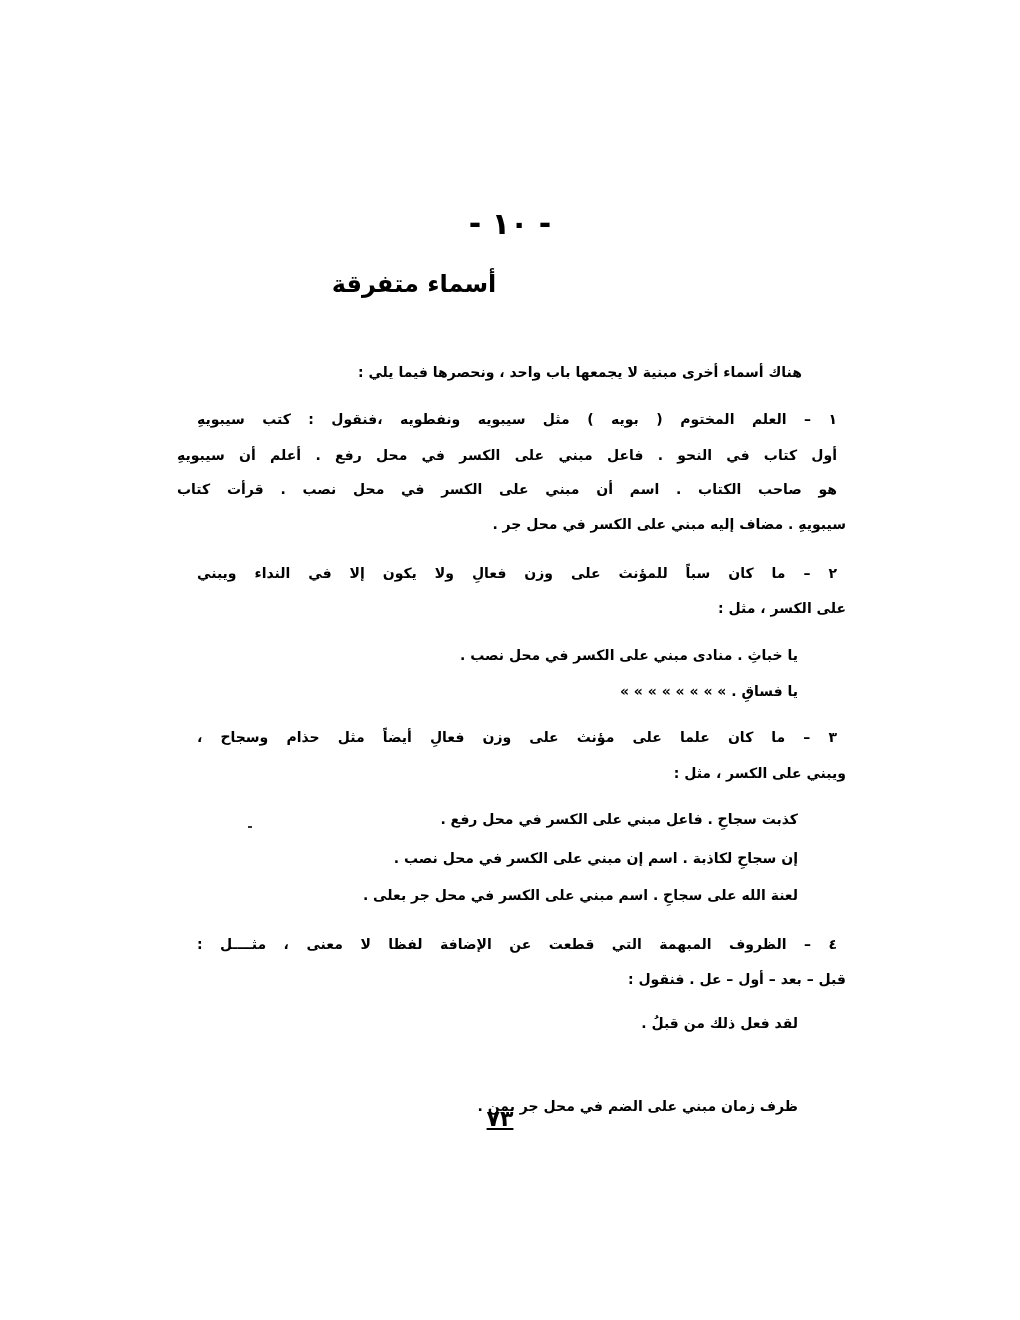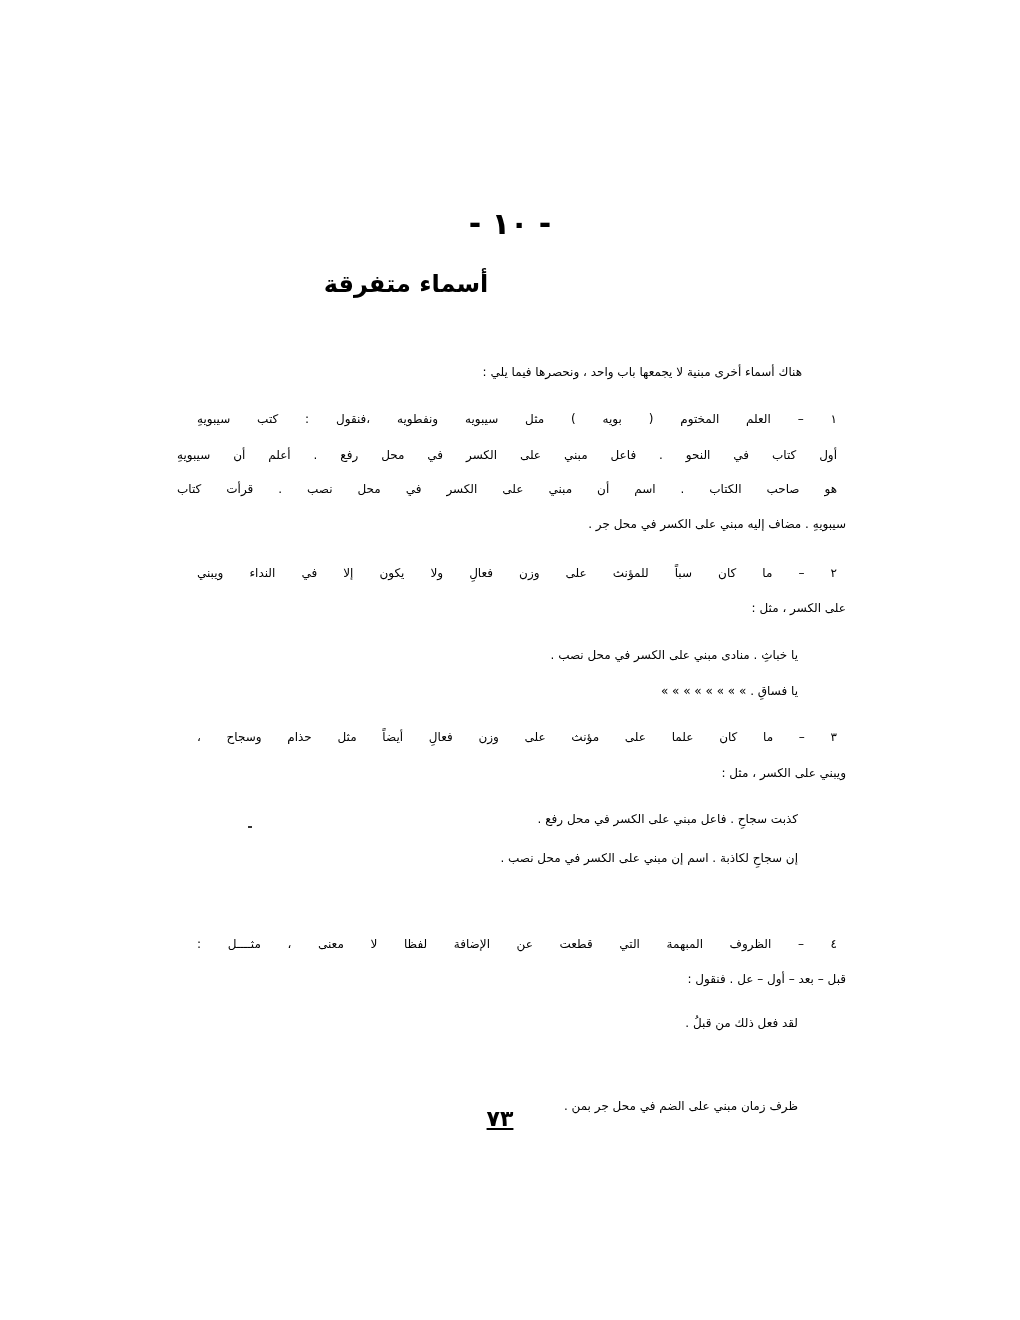--- a/index.html
+++ b/index.html
@@ -17,37 +17,37 @@
     }
     .page {
       position: absolute;
       left: 0; top: 0;
       width: 1020px; height: 1320px;
     }
     .line {
       position: absolute;
       direction: rtl;
       white-space: nowrap;
-      font-size: 12px;
-      font-weight: normal;
+      font-size: 14px;
+      font-weight: bold;
       line-height: 30px;
     }
     .chapter-number {
       position: absolute;
       top: 206px;
       left: 0; width: 1020px;
       text-align: center;
       font-size: 30px;
       font-weight: bold;
       direction: rtl;
     }
     .chapter-title {
       position: absolute;
       top: 270px;
-      left: 0; width: 812px;
+      left: 8px; width: 812px;
       text-align: center;
       font-size: 24px;
       font-weight: bold;
       direction: rtl;
     }
     .page-number {
       position: absolute;
       top: 1106px;
       left: 470px;
       width: 60px;
@@ -85,20 +85,21 @@
   <div class="line full" style="top:558px; right:183px; width:640px;">٢ – ما كان سباً للمؤنث على وزن فعالِ ولا يكون إلا في النداء ويبني</div>
   <div class="line cont" style="top:593px;">على الكسر ، مثل :</div>
   <div class="line example" style="top:640px;">يا خباثِ . منادى مبني على الكسر في محل نصب .</div>
   <div class="line example" style="top:676px;">يا فساقِ .    »    »    »    »    »    »    »    »</div>
 
   <div class="line full" style="top:722px; right:183px; width:640px;">٣ – ما كان علما على مؤنث على وزن فعالِ أيضاً مثل حذام وسجاح ،</div>
   <div class="line example" style="top:804px;">كذبت سجاحِ . فاعل مبني على الكسر في محل رفع .</div>
   <div class="line cont" style="top:758px;">ويبني على الكسر ، مثل :</div>
   <div class="stray-mark"></div>
   <div class="line example" style="top:843px;">إن سجاحِ لكاذبة . اسم إن مبني على الكسر في محل نصب .</div>
+  <div class="line example" style="top:880px;">لعنة الله على سجاحِ . اسم مبني على الكسر في محل جر بعلى .</div>
 
   <div class="line full" style="top:929px; right:183px; width:640px;">٤ – الظروف المبهمة التي قطعت عن الإضافة لفظا لا معنى ، مثــــل :</div>
   <div class="line cont" style="top:964px;">قبل – بعد – أول – عل . فنقول :</div>
   <div class="line example" style="top:1008px;">لقد فعل ذلك من قبلُ .</div>
   <div class="line example" style="top:1051px;margin-top:40px;">ظرف زمان مبني على الضم في محل جر بمن .</div>
 
   <div class="page-number">٧٣</div>
 </div>
 
 </body></html>

